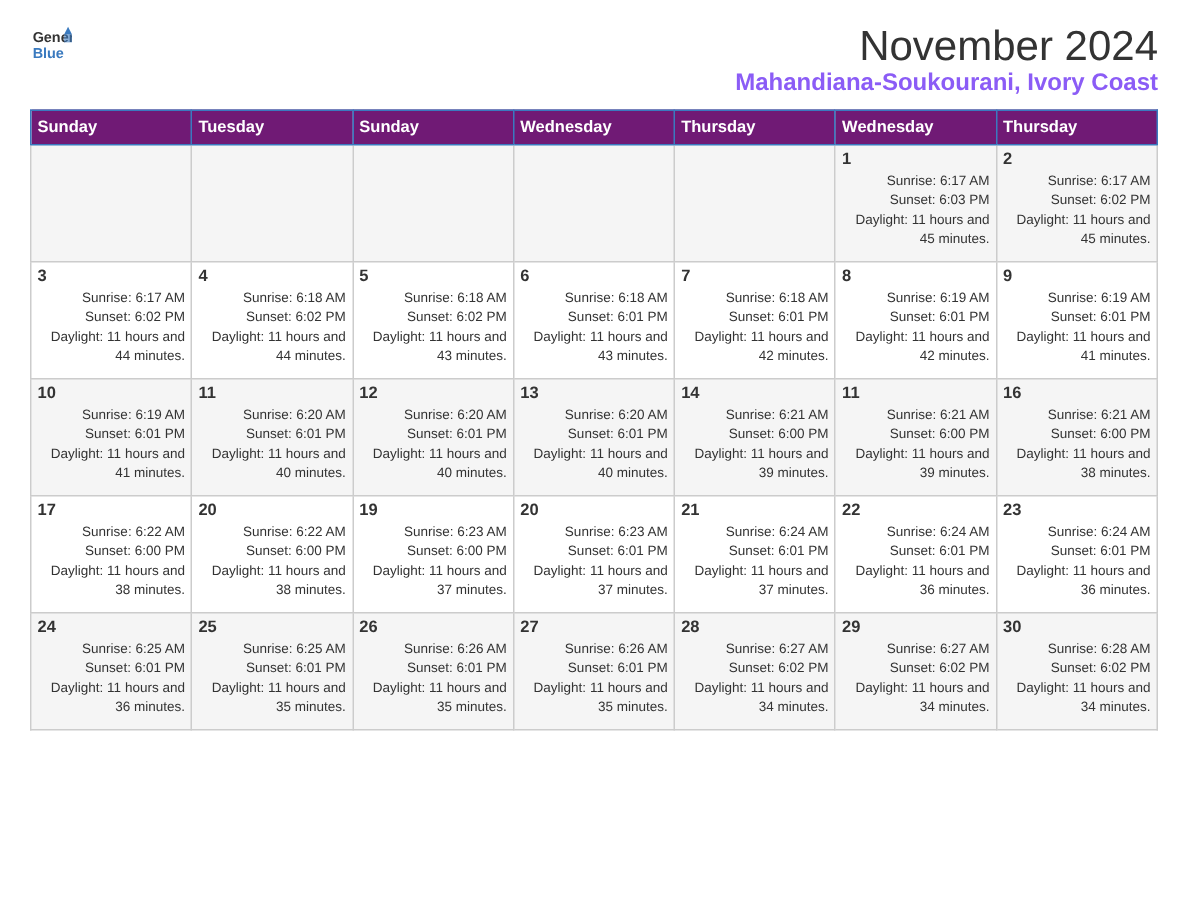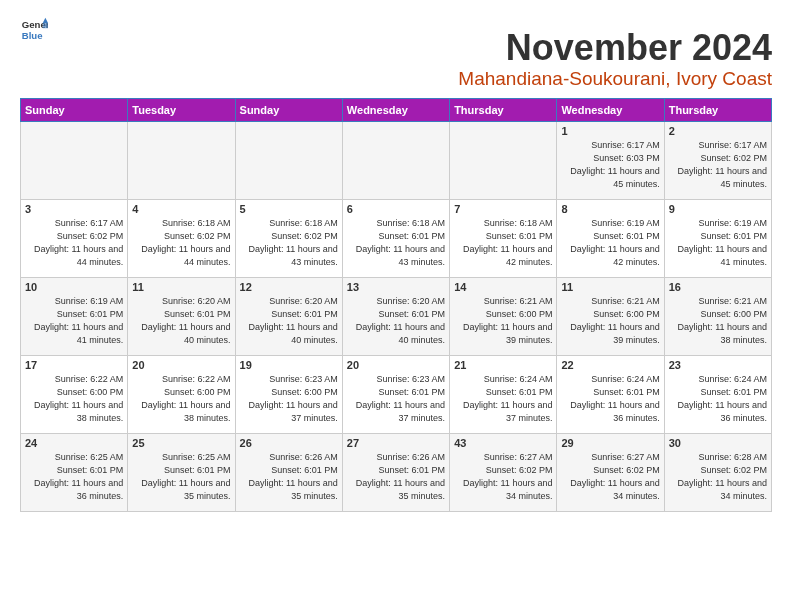--- a/index.html
+++ b/index.html
@@ -26,38 +26,37 @@
       gap: 4px;
     }
     .logo-icon {
       width: 28px;
       height: 28px;
     }
     .title-block {
       text-align: right;
     }
     .month-title {
-      font-size: 36px;
+      font-size: 28px;
+      font-weight: normal;
+      color: #333;
+      line-height: 1.1;
+    }
+    .location-title {
+      font-size: 16px;
+      color: #8b5cf6;
       font-weight: bold;
-      color: #333;
-      line-height: 1.1;
-      margin-top: 12px;
-    }
-    .location-title {
-      font-size: 19px;
-      color: #c2410c;
-      font-weight: normal;
     }
     table {
       width: 100%;
       border-collapse: collapse;
       table-layout: fixed;
     }
     thead tr th {
-      background: #a21caf;
+      background: #701a75;
       color: #fff;
       font-size: 11px;
       font-weight: bold;
       padding: 5px 4px;
       text-align: left;
       border: 1px solid #3a7abf;
     }
     tbody tr td {
       border: 1px solid #ccc;
       vertical-align: top;
@@ -233,21 +232,21 @@
           </td>
           <td>
             <div class="day-num">26</div>
             <div class="day-info">Sunrise: 6:26 AM<br>Sunset: 6:01 PM<br>Daylight: 11 hours and 35 minutes.</div>
           </td>
           <td>
             <div class="day-num">27</div>
             <div class="day-info">Sunrise: 6:26 AM<br>Sunset: 6:01 PM<br>Daylight: 11 hours and 35 minutes.</div>
           </td>
           <td>
-            <div class="day-num">43</div>
+            <div class="day-num">28</div>
             <div class="day-info">Sunrise: 6:27 AM<br>Sunset: 6:02 PM<br>Daylight: 11 hours and 34 minutes.</div>
           </td>
           <td>
             <div class="day-num">29</div>
             <div class="day-info">Sunrise: 6:27 AM<br>Sunset: 6:02 PM<br>Daylight: 11 hours and 34 minutes.</div>
           </td>
           <td>
             <div class="day-num">30</div>
             <div class="day-info">Sunrise: 6:28 AM<br>Sunset: 6:02 PM<br>Daylight: 11 hours and 34 minutes.</div>
           </td>

